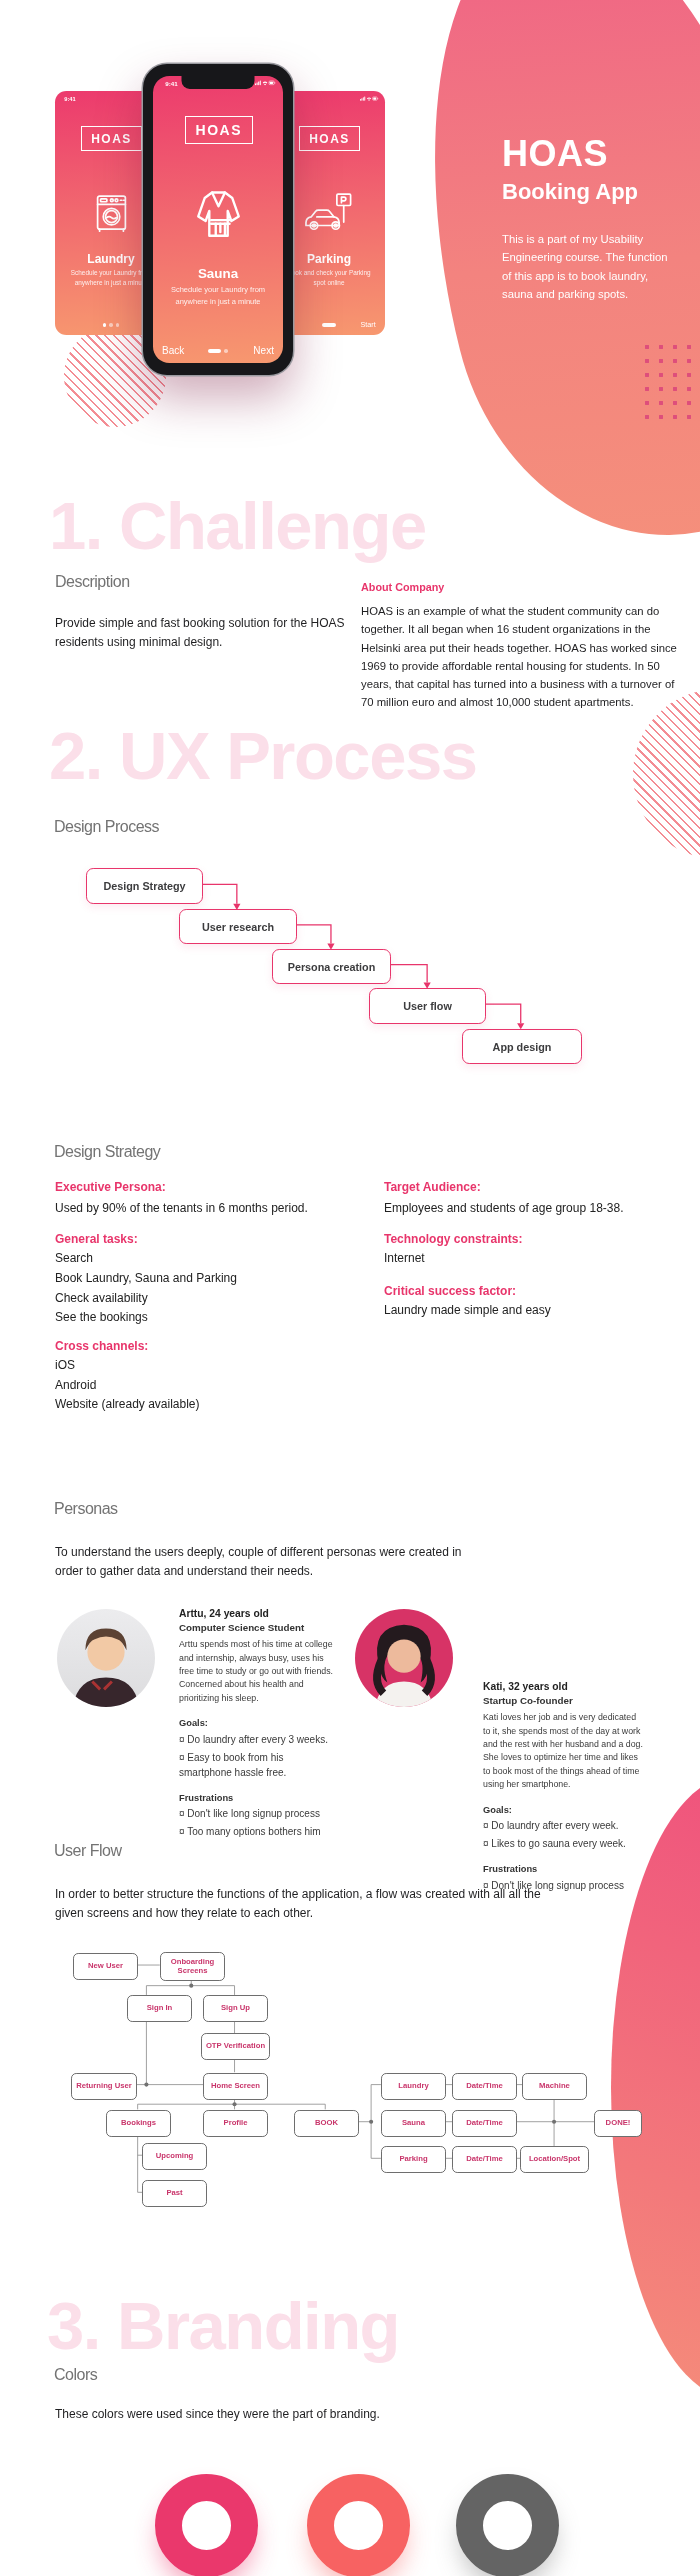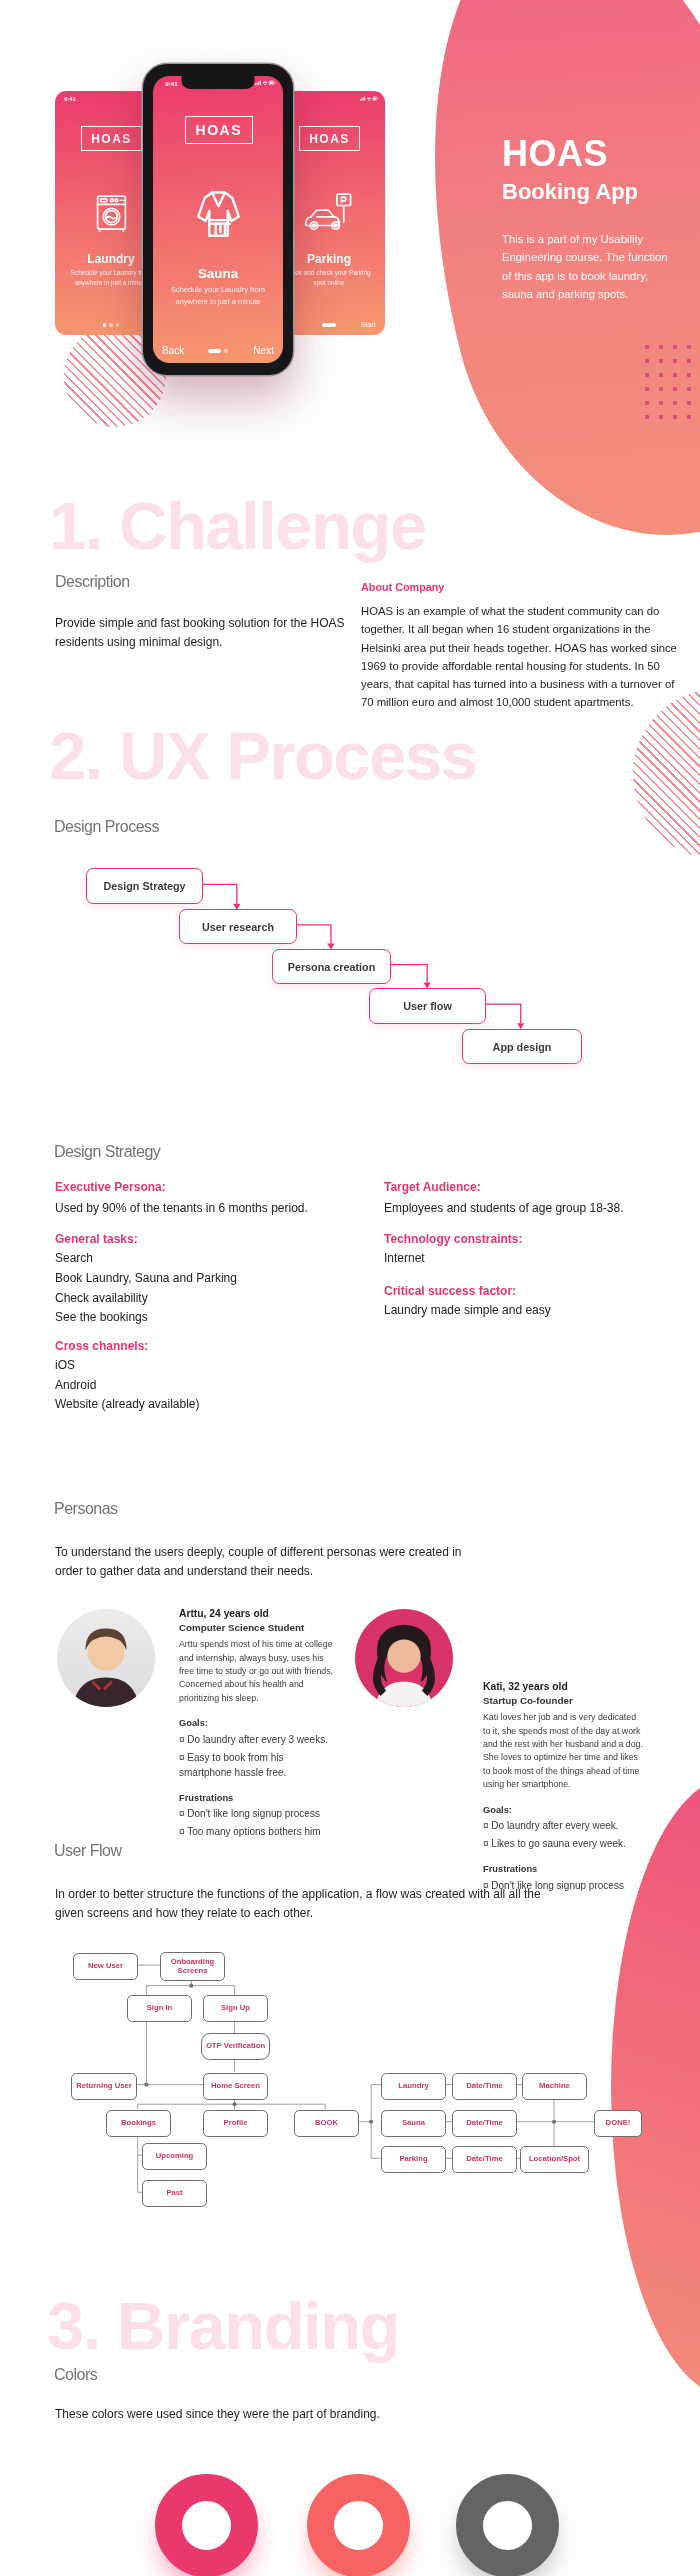--- a/index.html
+++ b/index.html
@@ -347,21 +347,21 @@
       <circle cx="720" cy="339" r="4"></circle>
         <circle cx="1075" cy="339" r="4"></circle>
     </g>
   </svg>
 
   <div class="fnode" style="left:73px;top:1953px;width:63px;height:25px;">New User</div>
   <div class="fnode" style="left:160px;top:1952px;width:63px;height:27px;">Onboarding
 Screens</div>
   <div class="fnode" style="left:127px;top:1995px;width:63px;height:25px;">Sign In</div>
   <div class="fnode" style="left:203px;top:1995px;width:63px;height:25px;">Sign Up</div>
-  <div class="fnode" style="left:201px;top:2033px;width:67px;height:25px;border-radius:9px;">OTP Verification</div>
+  <div class="fnode" style="left:201px;top:2033px;width:67px;height:25px;">OTP Verification</div>
   <div class="fnode" style="left:71px;top:2073px;width:64px;height:25px;">Returning User</div>
   <div class="fnode" style="left:203px;top:2073px;width:63px;height:25px;">Home Screen</div>
   <div class="fnode" style="left:106px;top:2110px;width:63px;height:25px;">Bookings</div>
   <div class="fnode" style="left:203px;top:2110px;width:63px;height:25px;">Profile</div>
   <div class="fnode" style="left:294px;top:2110px;width:63px;height:25px;">BOOK</div>
   <div class="fnode" style="left:381px;top:2073px;width:63px;height:25px;">Laundry</div>
   <div class="fnode" style="left:452px;top:2073px;width:63px;height:25px;">Date/Time</div>
   <div class="fnode" style="left:522px;top:2073px;width:63px;height:25px;">Machine</div>
   <div class="fnode" style="left:381px;top:2110px;width:63px;height:25px;">Sauna</div>
   <div class="fnode" style="left:452px;top:2110px;width:63px;height:25px;">Date/Time</div>

